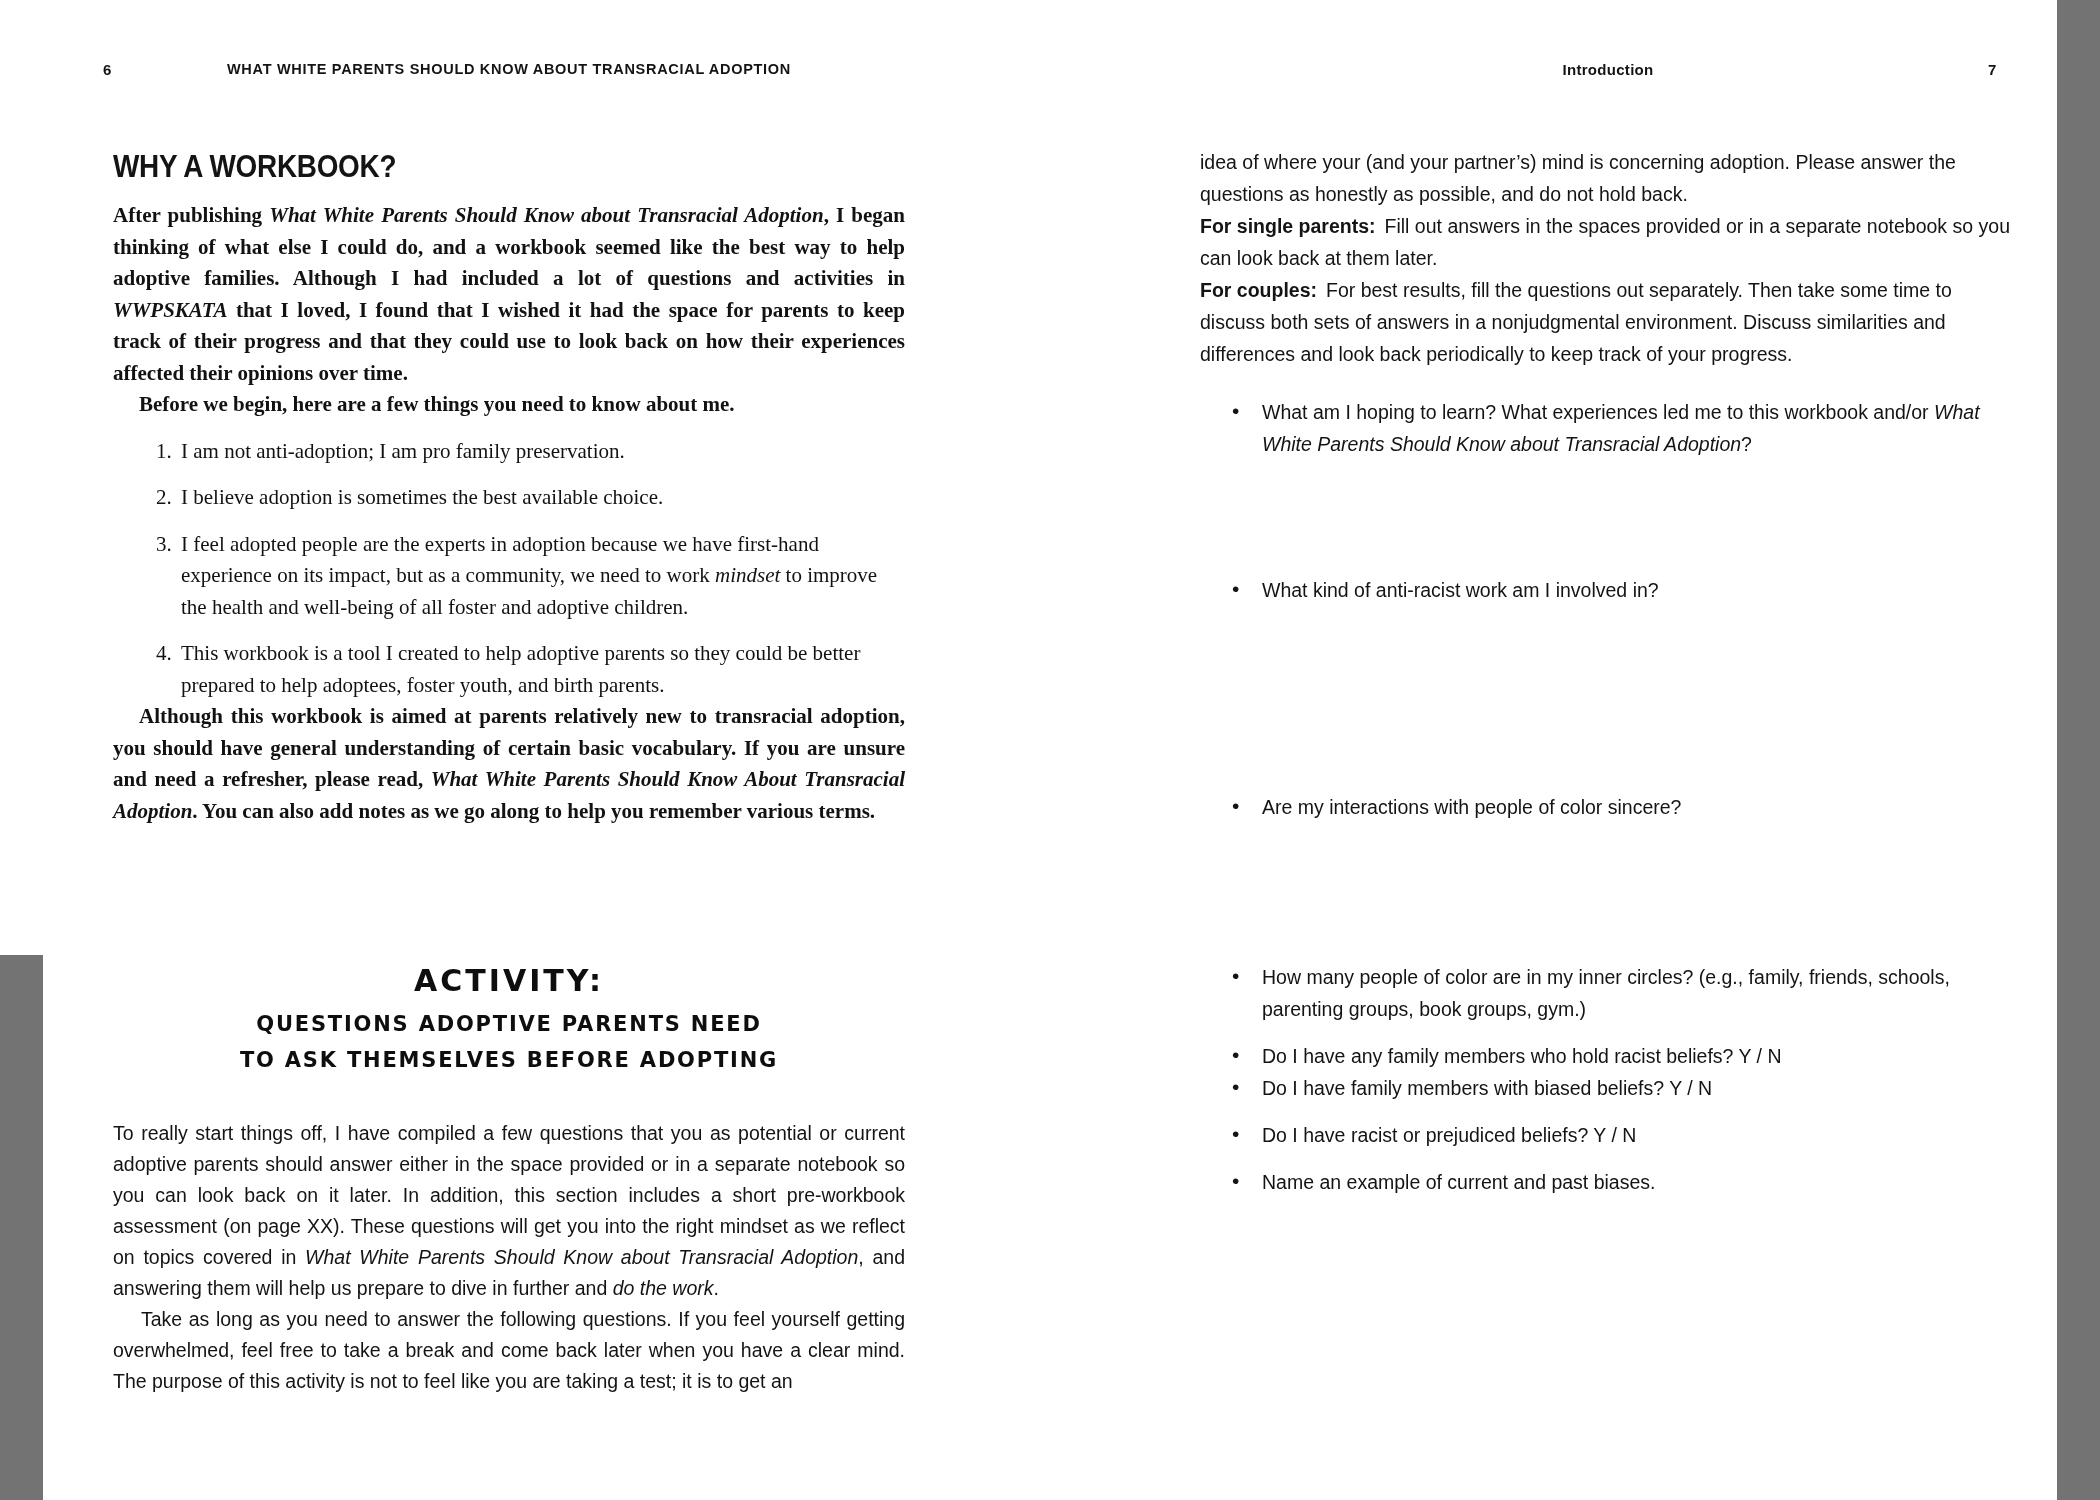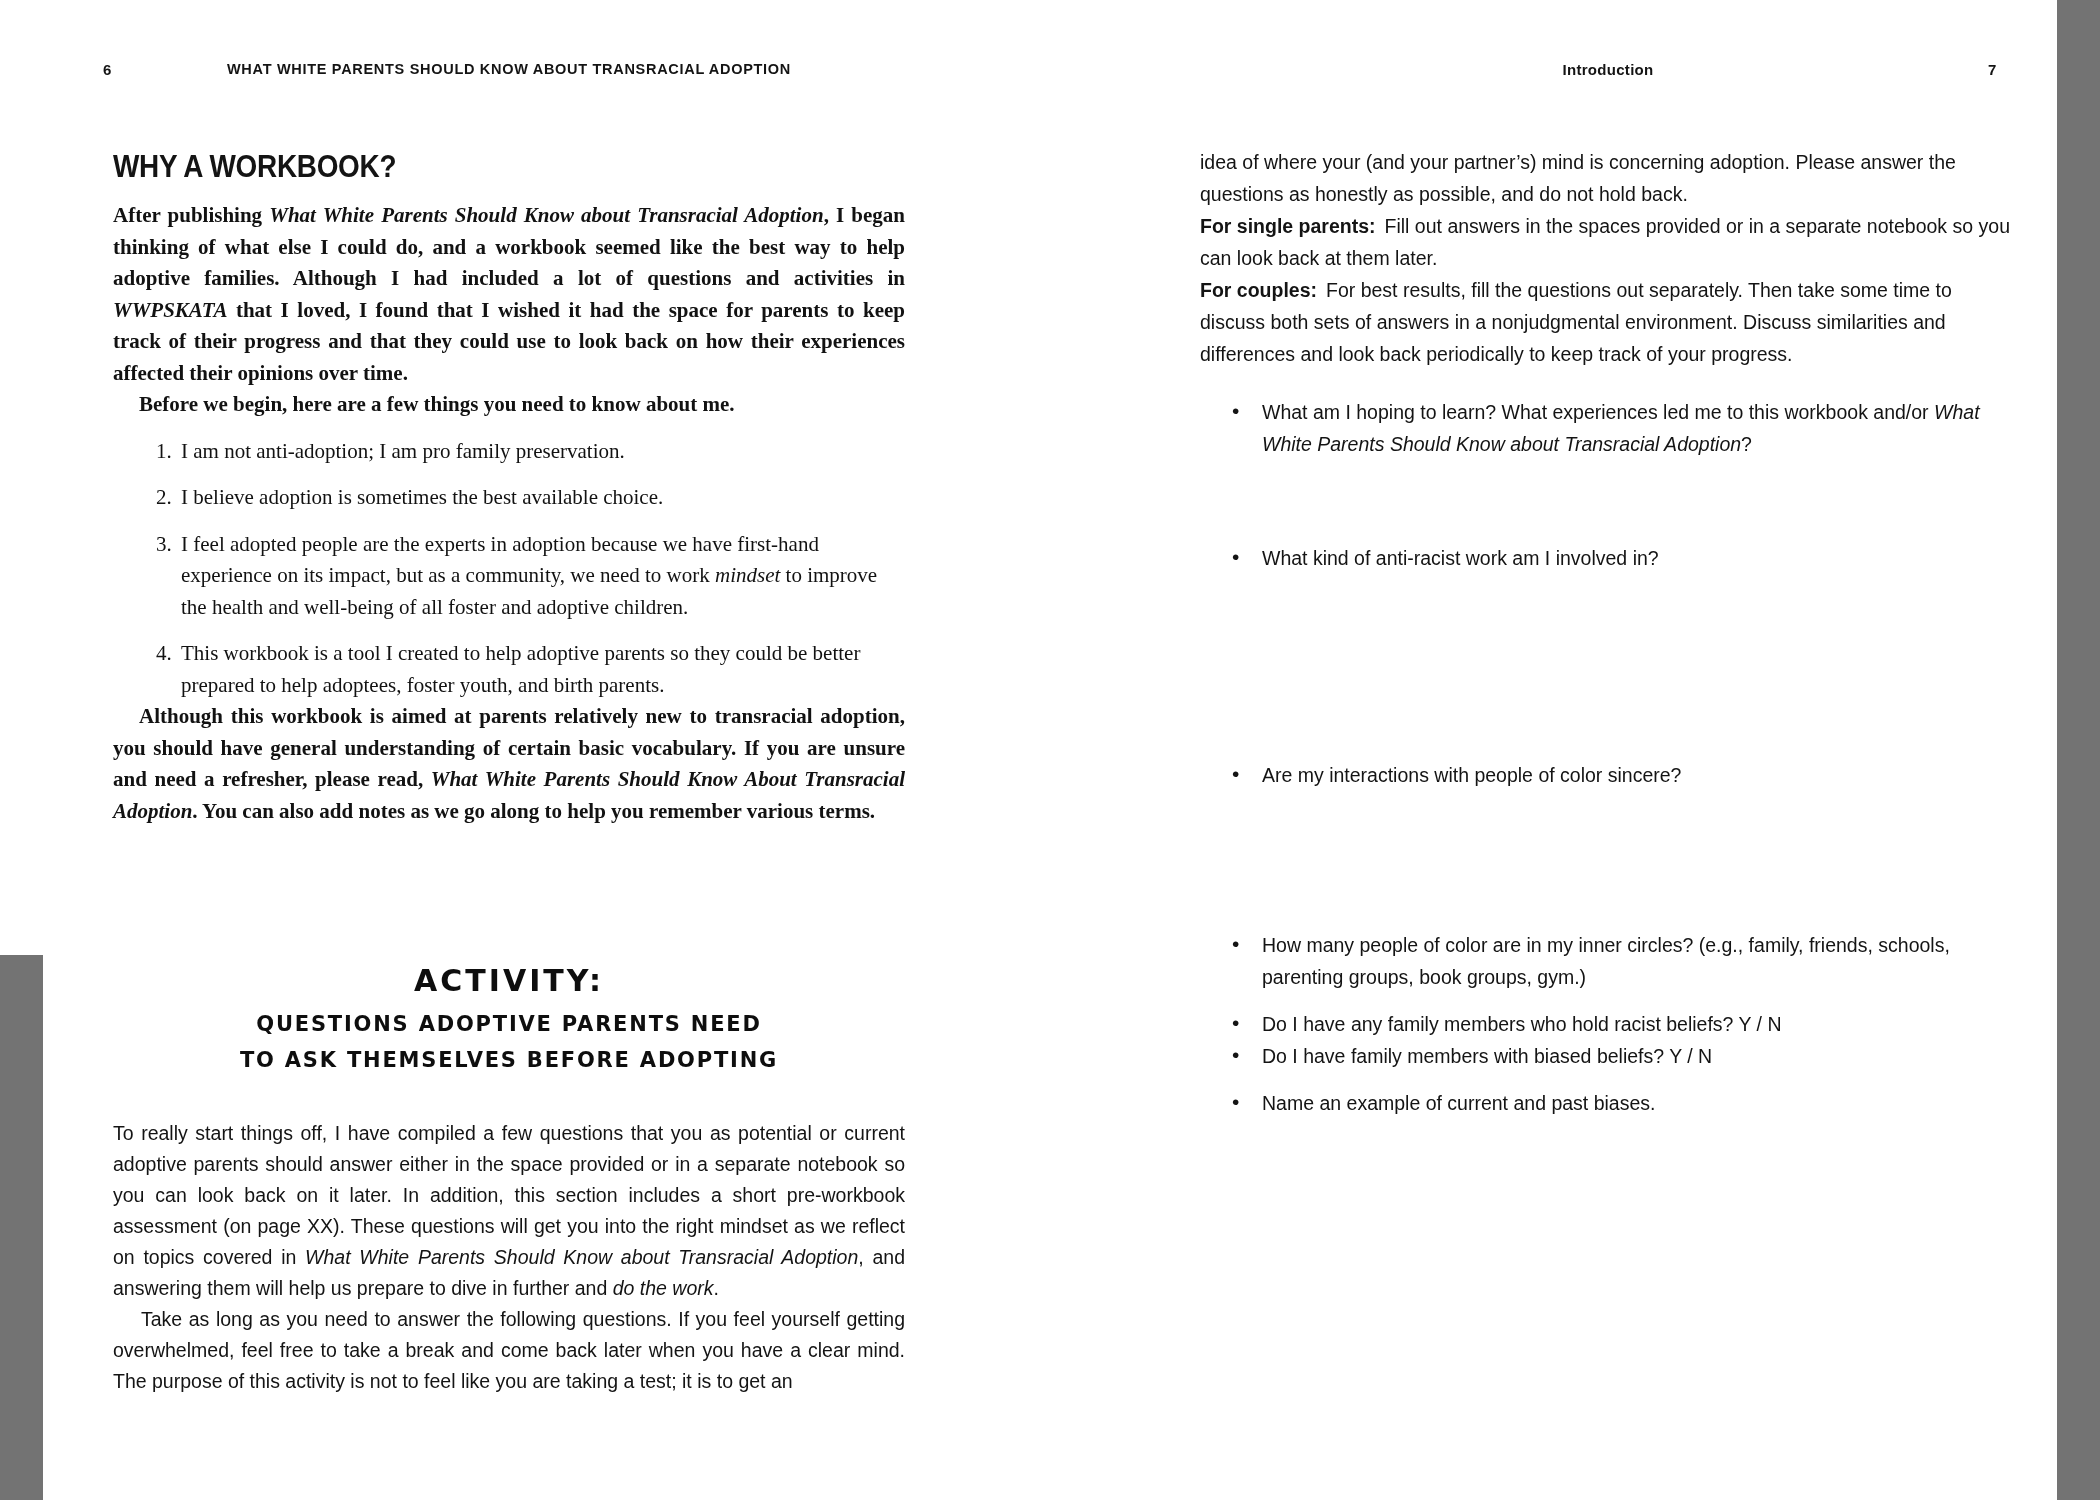--- a/index.html
+++ b/index.html
@@ -57,21 +57,21 @@
   .right-col{
     position:absolute;left:1200px;top:146px;width:816px;
     font-family:"Liberation Sans",sans-serif;font-size:19.5px;line-height:32px;color:#141414;
   }
   .right-col p{margin:0;}
   .note{margin:18px 0 0 32px;}
   .note .lbl{font-weight:700;margin-right:9px;}
   ul.qs{list-style:none;margin:26px 0 0;padding:0 0 0 62px;}
   ul.qs li{position:relative;line-height:32px;}
   ul.qs li::before{content:"\2022";position:absolute;left:-30px;top:-1px;font-size:21px;}
-  ul.qs li:nth-child(1){margin-bottom:82px;}
+  ul.qs li:nth-child(1){margin-bottom:114px;}
   ul.qs li:nth-child(2){margin-bottom:185px;}
   ul.qs li:nth-child(3){margin-bottom:138px;}
   ul.qs li:nth-child(4){margin-bottom:15px;}
   ul.qs li:nth-child(5){}
   ul.qs li:nth-child(6){margin-bottom:15px;}
   ul.qs li:nth-child(7){margin-bottom:15px;}
 </style>
 </head>
 <body>
 
@@ -117,15 +117,16 @@
   <p class="note">
     <span class="lbl">For couples:</span><span>For best results, fill the questions out separately. Then take some time to discuss both sets of answers in a nonjudgmental environment. Discuss similarities and differences and look back periodically to keep track of your progress.</span>
   </p>
   <ul class="qs">
       <li><span>What am I hoping to learn? What experiences led me to this workbook and/or </span><span class="it">What White Parents Should Know about Transracial Adoption</span><span>?</span></li>
       <li><span>What kind of anti-racist work am I involved in?</span></li>
       <li><span>Are my interactions with people of color sincere?</span></li>
       <li><span>How many people of color are in my inner circles? (e.g., family, friends, schools, parenting groups, book groups, gym.)</span></li>
       <li><span>Do I have any family members who hold racist beliefs? Y / N</span></li>
       <li><span>Do I have family members with biased beliefs? Y / N</span></li>
+      <li><span>Do I have racist or prejudiced beliefs? Y / N</span></li>
       <li><span>Name an example of current and past biases.</span></li>
     </ul>
 </div>
 
 </body></html>

